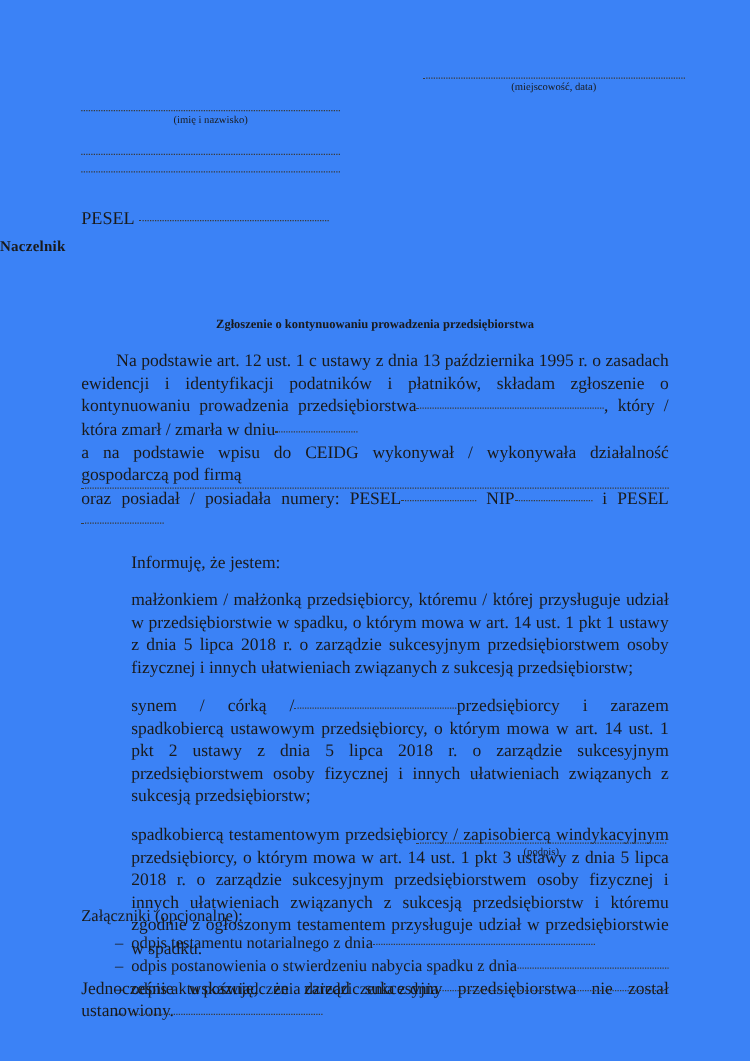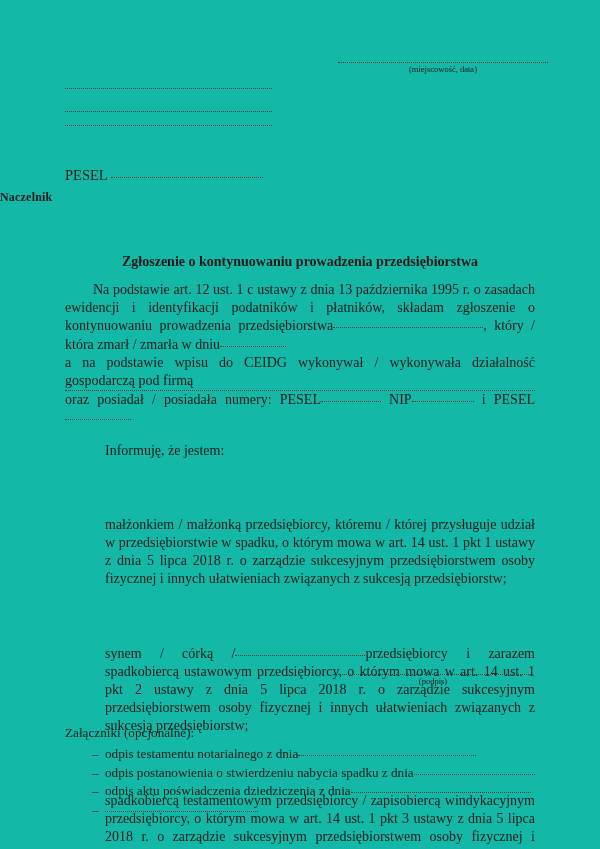--- a/index.html
+++ b/index.html
@@ -4,21 +4,21 @@
 <style>
   html, body {
     margin: 0;
     padding: 0;
     background: #ffffff;
   }
   .page {
     position: relative;
     width: 600px;
     height: 849px;
-    background: #14b8a6;
+    background: #3b82f6;
     font-family: "Liberation Serif", serif;
     color: #1a1a1a;
     overflow: hidden;
   }
 
   
   .dots {
     display: inline-block;
     border-bottom: 1px dotted #3a3a3a;
     height: 0;
@@ -78,42 +78,41 @@
   }
 
   
   .doc-title {
     position: absolute;
     left: 0;
     top: 254px;
     width: 600px;
     text-align: center;
     font-weight: bold;
-    font-size: 14px;
+    font-size: 10px;
   }
 
   
   .body {
     position: absolute;
     left: 65px;
     top: 281px;
     width: 470px;
     font-size: 14px;
     line-height: 18.2px;
   }
   .p-just {
     text-align: justify;
     text-justify: inter-word;
     margin: 0;
   }
   .p-just.first { text-indent: 28px; }
   .indent-block {
     margin-left: 40px;
     width: 430px;
-    margin-top: 44px;
   }
   .spacer-12 { height: 12px; }
   .spacer-14 { height: 14px; }
 
   .inline-dots-short { width: 130px; }
   .inline-dots-mid   { width: 150px; }
   .inline-dots-tiny  { width: 60px; }
   .inline-dots-end   { width: 66px; }
   .inline-dots-nip   { width: 62px; }
 
@@ -164,20 +163,21 @@
 
 <div class="page">
 
   <div class="hdr-right">
     <div class="dotline"></div>
     <div class="caption">(miejscowość, data)</div>
   </div>
 
   <div class="hdr-left">
     <div class="dotline"></div>
+    <div class="caption">(imię i nazwisko)</div>
     <div class="gap1"></div>
     <div class="dotline"></div>
     <div class="gap2"></div>
     <div class="dotline"></div>
   </div>
 
   <div class="pesel-row">
     <span>PESEL</span>
     <span class="dots"></span>
   </div>

